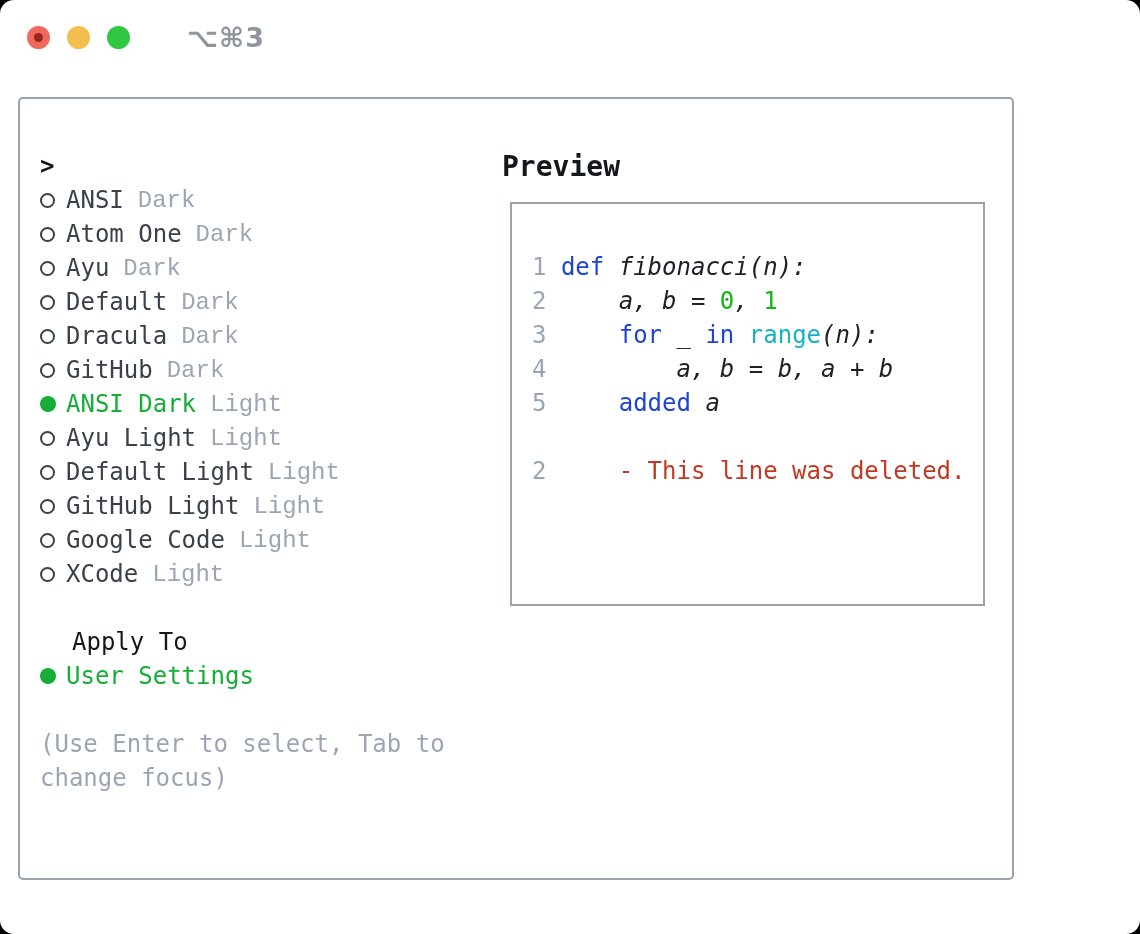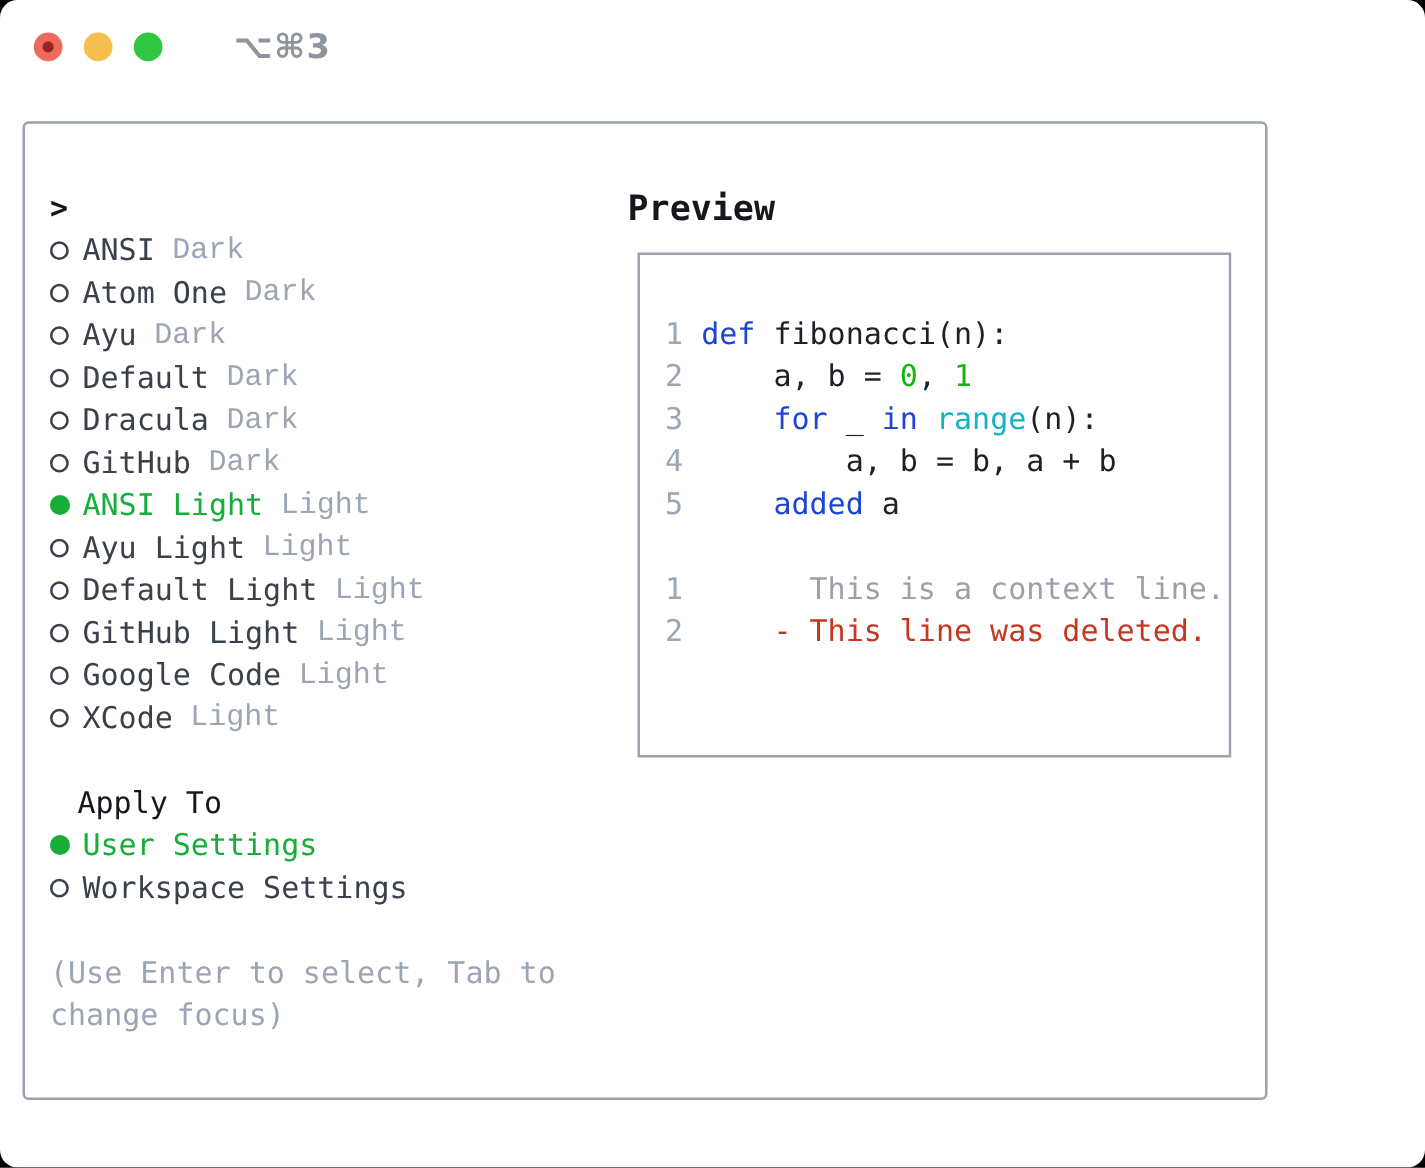--- a/index.html
+++ b/index.html
@@ -19,28 +19,28 @@
   .left-col{position:absolute;left:20px;top:50px;width:450px;}
   .row{display:flex;align-items:center;height:34px;white-space:pre;font-size:24px;color:var(--item);}
   .spacer{height:34px;}
   .prompt{display:inline-block;width:26px;color:var(--heading);font-weight:700;}
   .h-title{font-weight:700;color:var(--heading);}
   .bullet{box-sizing:border-box;width:15px;height:15px;border:2.5px solid var(--item);border-radius:50%;margin-right:11px;flex:0 0 auto;}
   .bullet.sel{width:16px;height:16px;border:none;background:var(--green);margin-right:10px;}
   .iname{color:var(--item);}
   .iname.green{color:var(--green);}
   .suffix{color:var(--muted);margin-left:14px;font-family:Liberation Mono, monospace;}
-  .apply-title{color:var(--heading);margin-left:22px;}
+  .apply-title{color:var(--heading);margin-left:32px;}
   .help{margin-top:0;width:445px;font-size:24px;line-height:34px;color:var(--muted);}
   
   .preview-title{position:absolute;left:482px;top:50px;height:34px;display:flex;align-items:center;font-size:28px;font-weight:700;color:var(--heading);}
   .preview-box{position:absolute;left:490px;top:103px;width:475px;height:404px;border:2px solid var(--border);background:#fff;box-sizing:border-box;padding:46px 0 0 20px;overflow:hidden;}
   .cline{height:34px;line-height:34px;white-space:pre;font-size:24px;}
   .c-ln{color:var(--muted);}
-  .c-plain{color:var(--code);}
+  .c-plain{color:var(--code);font-style:italic;}
   .c-kw{color:var(--kw);}
   .c-fn{color:var(--fn);}
   .c-num{color:var(--num);}
   .c-ctx{color:var(--ctx);}
   .c-del{color:var(--del);}
   .c-add{color:var(--add);}
 </style>
 </head>
 <body>
 
@@ -63,54 +63,52 @@
           <span class="prompt">&gt;</span>
         </div>
 
         <div id="theme-list">
             <div class="row"><span class="bullet"></span><span class="iname">ANSI</span><span class="suffix">Dark</span></div>
             <div class="row"><span class="bullet"></span><span class="iname">Atom One</span><span class="suffix">Dark</span></div>
             <div class="row"><span class="bullet"></span><span class="iname">Ayu</span><span class="suffix">Dark</span></div>
             <div class="row"><span class="bullet"></span><span class="iname">Default</span><span class="suffix">Dark</span></div>
             <div class="row"><span class="bullet"></span><span class="iname">Dracula</span><span class="suffix">Dark</span></div>
             <div class="row"><span class="bullet"></span><span class="iname">GitHub</span><span class="suffix">Dark</span></div>
-            <div class="row"><span class="bullet sel"></span><span class="iname green">ANSI Light</span><span class="suffix">Light</span></div>
+            <div class="row"><span class="bullet sel"></span><span class="iname green">ANSI Dark</span><span class="suffix">Light</span></div>
             <div class="row"><span class="bullet"></span><span class="iname">Ayu Light</span><span class="suffix">Light</span></div>
             <div class="row"><span class="bullet"></span><span class="iname">Default Light</span><span class="suffix">Light</span></div>
             <div class="row"><span class="bullet"></span><span class="iname">GitHub Light</span><span class="suffix">Light</span></div>
             <div class="row"><span class="bullet"></span><span class="iname">Google Code</span><span class="suffix">Light</span></div>
             <div class="row"><span class="bullet"></span><span class="iname">XCode</span><span class="suffix">Light</span></div>
           </div>
 
         <div class="spacer"></div>
 
         <div class="row">
           <span class="apply-title">Apply To</span>
         </div>
 
         <div id="apply-list">
             <div class="row"><span class="bullet sel"></span><span class="iname green">User Settings</span></div>
-            <div class="row"><span class="bullet"></span><span class="iname">Workspace Settings</span></div>
           </div>
 
         <div class="spacer"></div>
 
         <div class="help">(Use Enter to select, Tab to change focus)</div>
       </div>
 
       <div class="preview-title">Preview</div>
 
       <div class="preview-box">
         <div id="preview-lines">
             <div class="cline"><span class="c-ln">1 </span><span class="c-kw">def</span><span class="c-plain"> fibonacci(n):</span></div>
             <div class="cline"><span class="c-ln">2 </span><span class="c-plain">    a, b = </span><span class="c-num">0</span><span class="c-plain">, </span><span class="c-num">1</span></div>
             <div class="cline"><span class="c-ln">3 </span><span class="c-plain">    </span><span class="c-kw">for</span><span class="c-plain"> _ </span><span class="c-kw">in</span><span class="c-plain"> </span><span class="c-fn">range</span><span class="c-plain">(n):</span></div>
             <div class="cline"><span class="c-ln">4 </span><span class="c-plain">        a, b = b, a + b</span></div>
             <div class="cline"><span class="c-ln">5 </span><span class="c-plain">    </span><span class="c-kw">added</span><span class="c-plain"> a</span></div>
             <div class="cline"></div>
-            <div class="cline"><span class="c-ln">1 </span><span class="c-ctx">      This is a context line.</span></div>
             <div class="cline"><span class="c-ln">2 </span><span class="c-del">    - This line was deleted.</span></div>
           </div>
       </div>
 
     </div>
   </div>
 </div>
 
 </body></html>

